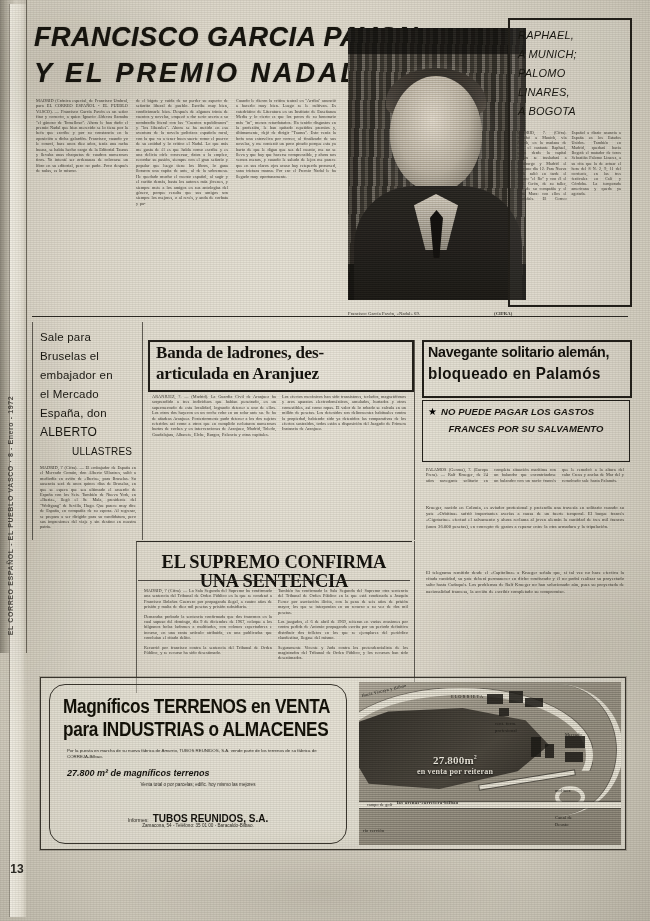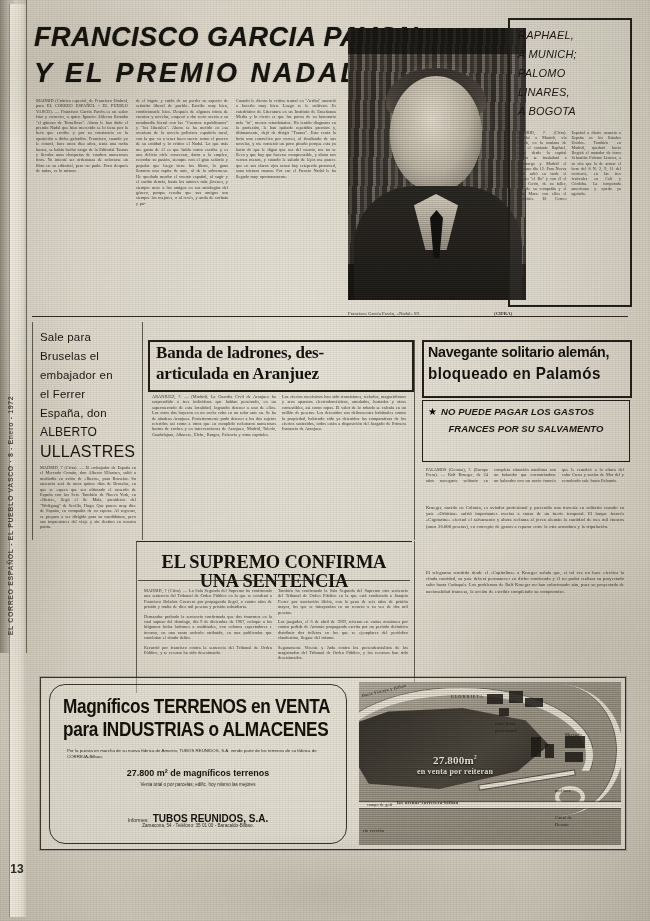--- a/index.html
+++ b/index.html
@@ -269,24 +269,24 @@
     </div>
 
     <div class="rule" style="left:6px;top:306px;width:596px;height:1px;"></div>
 
     <div class="vrule" style="left:6px;top:312px;height:218px;"></div>
     <div class="vrule" style="left:116px;top:312px;height:218px;"></div>
     <div style="position:absolute;left:14px;top:318px;width:98px;">
       <div class="hl-side" style="font-style:normal;font-weight:400;font-size:11.5px;">Sale para</div>
       <div class="hl-side" style="font-style:normal;font-weight:400;font-size:11.5px;">Bruselas el</div>
       <div class="hl-side" style="font-style:normal;font-weight:400;font-size:11.5px;">embajador en</div>
-      <div class="hl-side" style="font-style:normal;font-weight:400;font-size:11.5px;">el Ferrer</div>
+      <div class="hl-side" style="font-style:normal;font-weight:400;font-size:11.5px;">el Mercado</div>
       <div class="hl-side" style="font-style:normal;font-weight:400;font-size:11.5px;">España, don</div>
       <div class="hl-side" style="font-style:normal;font-size:12px;">ALBERTO</div>
-      <div class="hl-side" style="font-style:normal;font-size:16px;">ULLASTRES</div>
+      <div class="hl-side" style="font-style:normal;font-size:10px;margin-left:32px;">ULLASTRES</div>
     </div>
     <div class="col" style="left:14px;top:455px;width:96px;height:72px;">
       <div class="body-copy blur">MADRID, 7 (Cifra). — El embajador de España en el Mercado Común, don Alberto Ullastres, salió a mediodía en avión de «Iberia», para Bruselas. Su ausencia será de unos quince días de Bruselas, en que se espera que sea ultimado el acuerdo de España con los Seis. También de Nueva York, en «Iberia», llegó el Sr. Mala, presidente del "Wolfgang" de Sevilla, Hugo. Que parece muy dice de España, en compañía de su esposa. Al regresar, se prepara a ser dirigido para su candidatura, pero sus impresiones del viaje y sin destino en nuestra patria.</div>
     </div>
 
     <div class="hl-box" style="left:122px;top:330px;width:262px;height:48px;"></div>
     <div class="hl-serif" style="left:130px;top:334px;font-size:17px;width:250px;">Banda de ladrones, des-</div>
     <div class="hl-serif" style="left:130px;top:355px;font-size:17px;width:250px;">articulada en Aranjuez</div>
     <div class="col" style="left:126px;top:384px;width:124px;height:140px;">
       <div class="body-copy blur">ARANJUEZ, 7. — (Madrid). La Guardia Civil de Aranjuez ha sorprendido a tres individuos que habían penetrado, en un supermercado de esta localidad, logrando detener a uno de ellos. Los otros dos huyeron en un coche robo en un solar ante su. Se ha de añadeas Aranjuez. Posteriormente pudo detener a los dos sujetos referidos así como a otros que en cumplido reclutaron numerosos hurtos de coches y en intervenciones de Aranjuez, Madrid, Toledo, Guadalajara, Albacete, Elche, Burgos, Palencia y otras capitales.</div>
@@ -338,21 +338,21 @@
     <div class="vrule" style="left:388px;top:531px;height:152px;"></div>
 
     <div id="advert">
       <div class="ad-round" style="left:8px;top:6px;width:296px;height:158px;"></div>
 
       <div class="ad-h1" style="left:22px;top:18px;font-size:20px;width:330px;">Magníficos TERRENOS en VENTA</div>
       <div class="ad-h1" style="left:22px;top:41px;font-size:20px;width:330px;">para INDUSTRIAS o ALMACENES</div>
 
       <div class="ad-small blur" style="left:26px;top:70px;width:260px;font-size:4.4px;line-height:6px;">Por la puesta en marcha de su nueva fábrica de Amurrio,  TUBOS REUNIDOS, S.A.  vende parte de los terrenos de su fábrica de CORREJA-Bilbao.</div>
 
-      <div class="ad-small" style="left:26px;top:90px;width:262px;font-size:9px;font-weight:700;text-align:center;color:#171510;">27.800 m² de magníficos terrenos</div>
+      <div class="ad-small" style="left:26px;top:90px;width:262px;font-size:9px;font-weight:700;text-align:left;color:#171510;font-style:italic;">27.800 m² de magníficos terrenos</div>
       <div class="ad-small blur" style="left:26px;top:104px;width:262px;font-size:4.6px;text-align:center;">Venta total o por parcelas; edific. hoy mismo las mejores</div>
 
       <div style="position:absolute;left:26px;top:130px;width:262px;text-align:center;">
         <span class="ad-small" style="position:static;font-size:5px;">Informes:</span>
         <span class="ad-small" style="position:static;font-size:10px;font-weight:700;color:#15130e;">TUBOS REUNIDOS, S.A.</span>
       </div>
       <div class="ad-small blur" style="left:26px;top:145px;width:262px;font-size:4.6px;text-align:center;">Zamacona, 54 - Teléfono: 35 01 00 - Baracaldo-Bilbao.</div>
 
       <div id="map">
         <div class="plotdark"></div>

